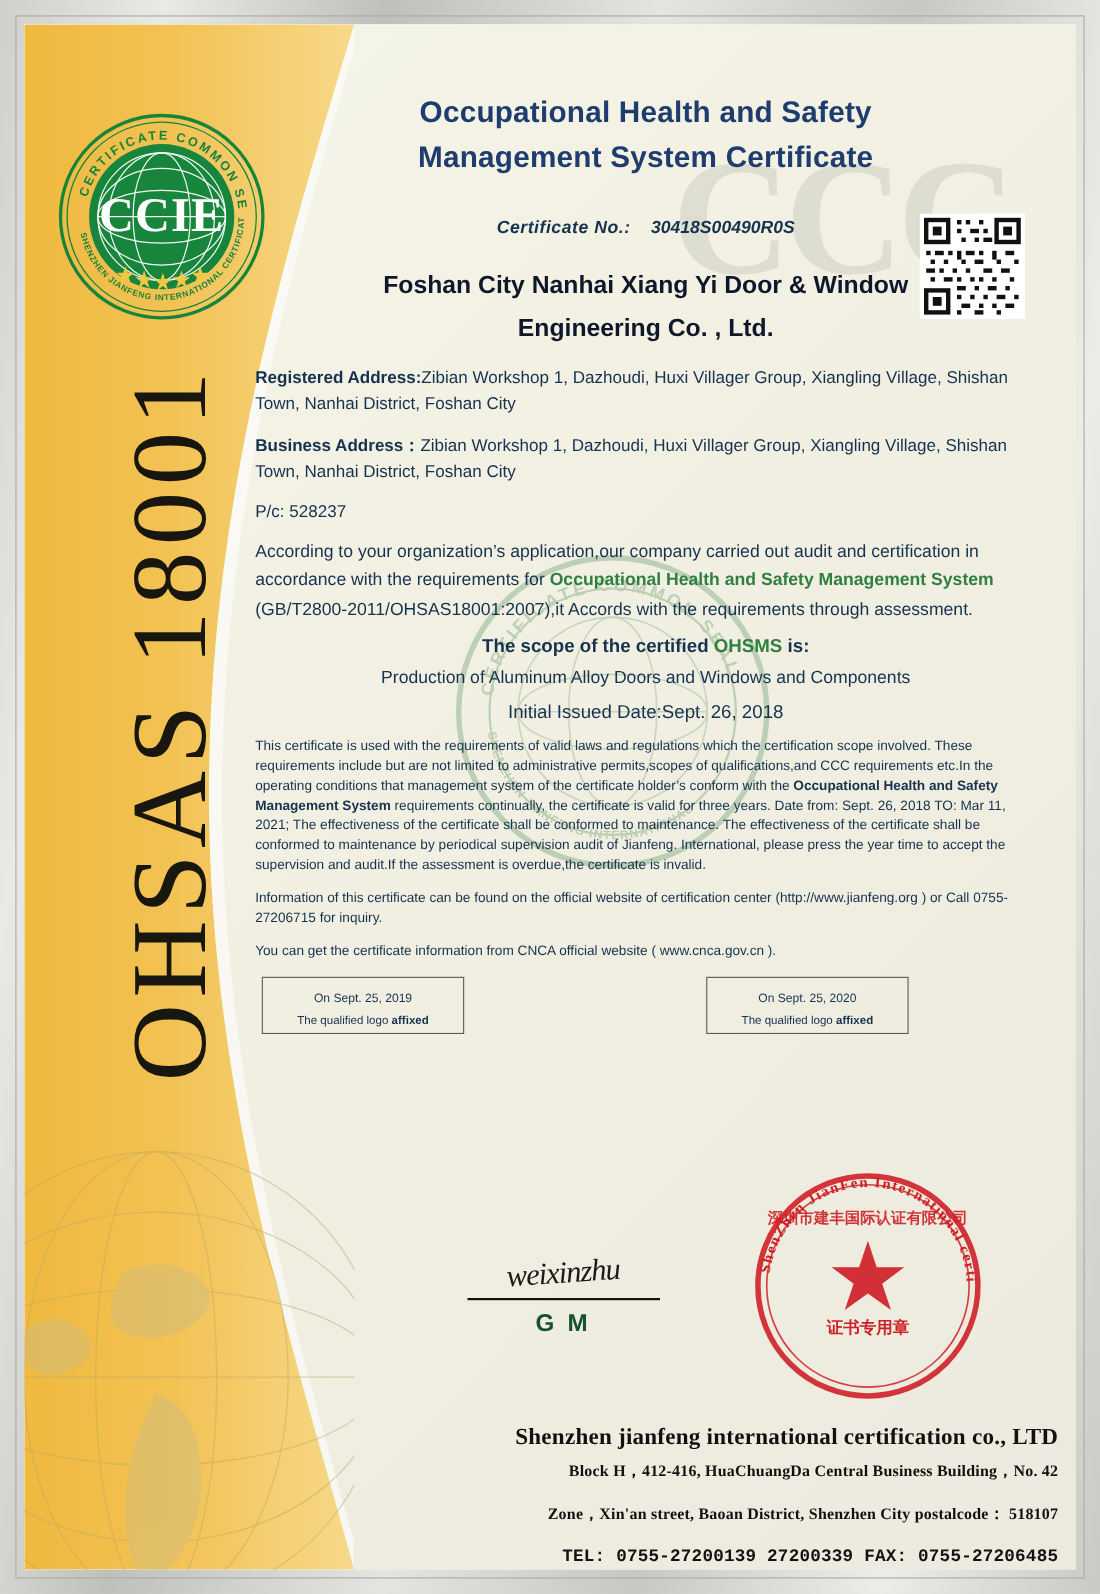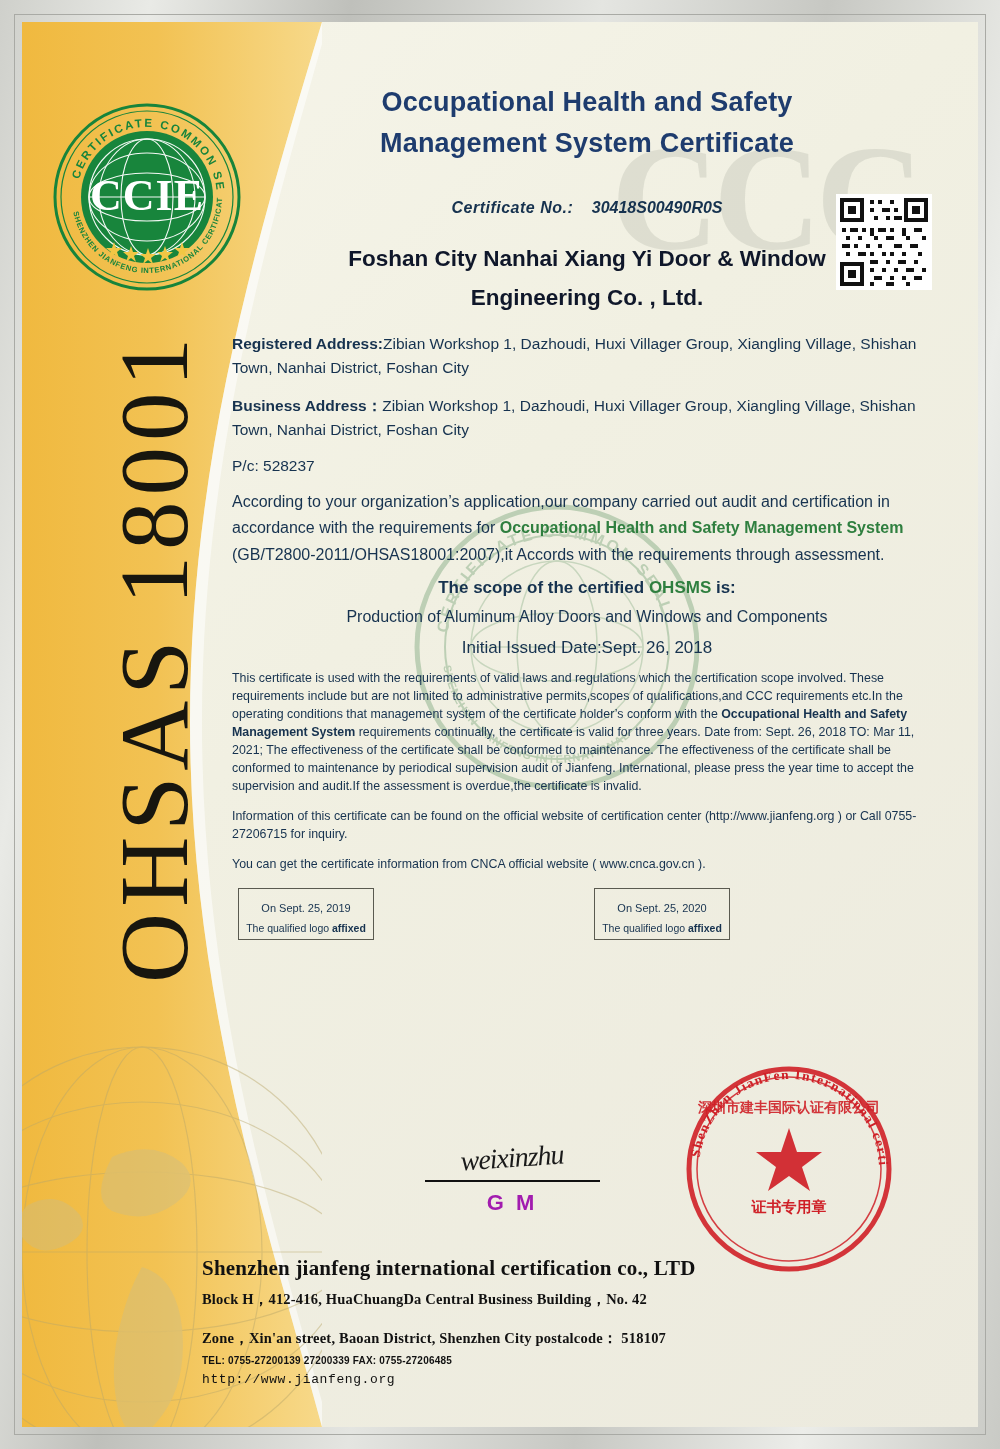--- a/index.html
+++ b/index.html
@@ -206,21 +206,21 @@
   }
   .fine b { font-weight: bold; }
 
   .stamp-boxes {
     margin-top: 14px;
     display: flex;
     gap: 220px;
     padding-left: 6px;
   }
   .stamp-box {
-    width: 136px;
+    width: 184px;
     height: 52px;
     border: 1px solid #5a5a50;
     text-align: center;
     font-size: 11px;
     color: #16324f;
     padding-top: 9px;
     box-sizing: border-box;
     line-height: 1.9;
   }
   .stamp-box .l2 { font-size: 10.5px; }
@@ -247,58 +247,58 @@
     border-bottom: 2px solid #111;
     width: 175px;
     margin-left: auto;
     margin-right: auto;
   }
   .sig-role {
     margin-top: 8px;
     font-size: 22px;
     font-weight: bold;
     letter-spacing: 3px;
-    color: #a21caf;
+    color: #14532d;
   }
 
   .red-seal {
     position: absolute;
     left: 660px;
     top: 1040px;
     width: 215px;
     height: 215px;
   }
 
   .footer {
     position: absolute;
     left: 180px;
-    top: 1234px;
+    top: 1272px;
     width: 760px;
-    text-align: left;
+    text-align: right;
     color: #111;
   }
   .footer .org {
     font-family: "Liberation Serif", serif;
     font-size: 21px;
     font-weight: bold;
     letter-spacing: .2px;
   }
   .footer .addr1, .footer .addr2 {
     font-family: "Liberation Serif", serif;
     font-size: 14.5px;
     font-weight: bold;
     margin-top: 9px;
     letter-spacing: .2px;
   }
   .footer .addr2 { margin-top: 20px; }
   .footer .tel {
-    font-family: Liberation Sans, sans-serif;
-    font-size: 10px;
-    font-weight: bold;
-    margin-top: 7px;
+    font-family: Liberation Mono, monospace;
+    font-size: 16px;
+    font-weight: bold;
+    margin-top: 20px;
     letter-spacing: .2px;
   }
   .footer .url {
     font-family: "Liberation Mono", monospace;
     font-size: 13px;
     margin-top: 6px;
     letter-spacing: .6px;
   }
 </style>
 </head>

